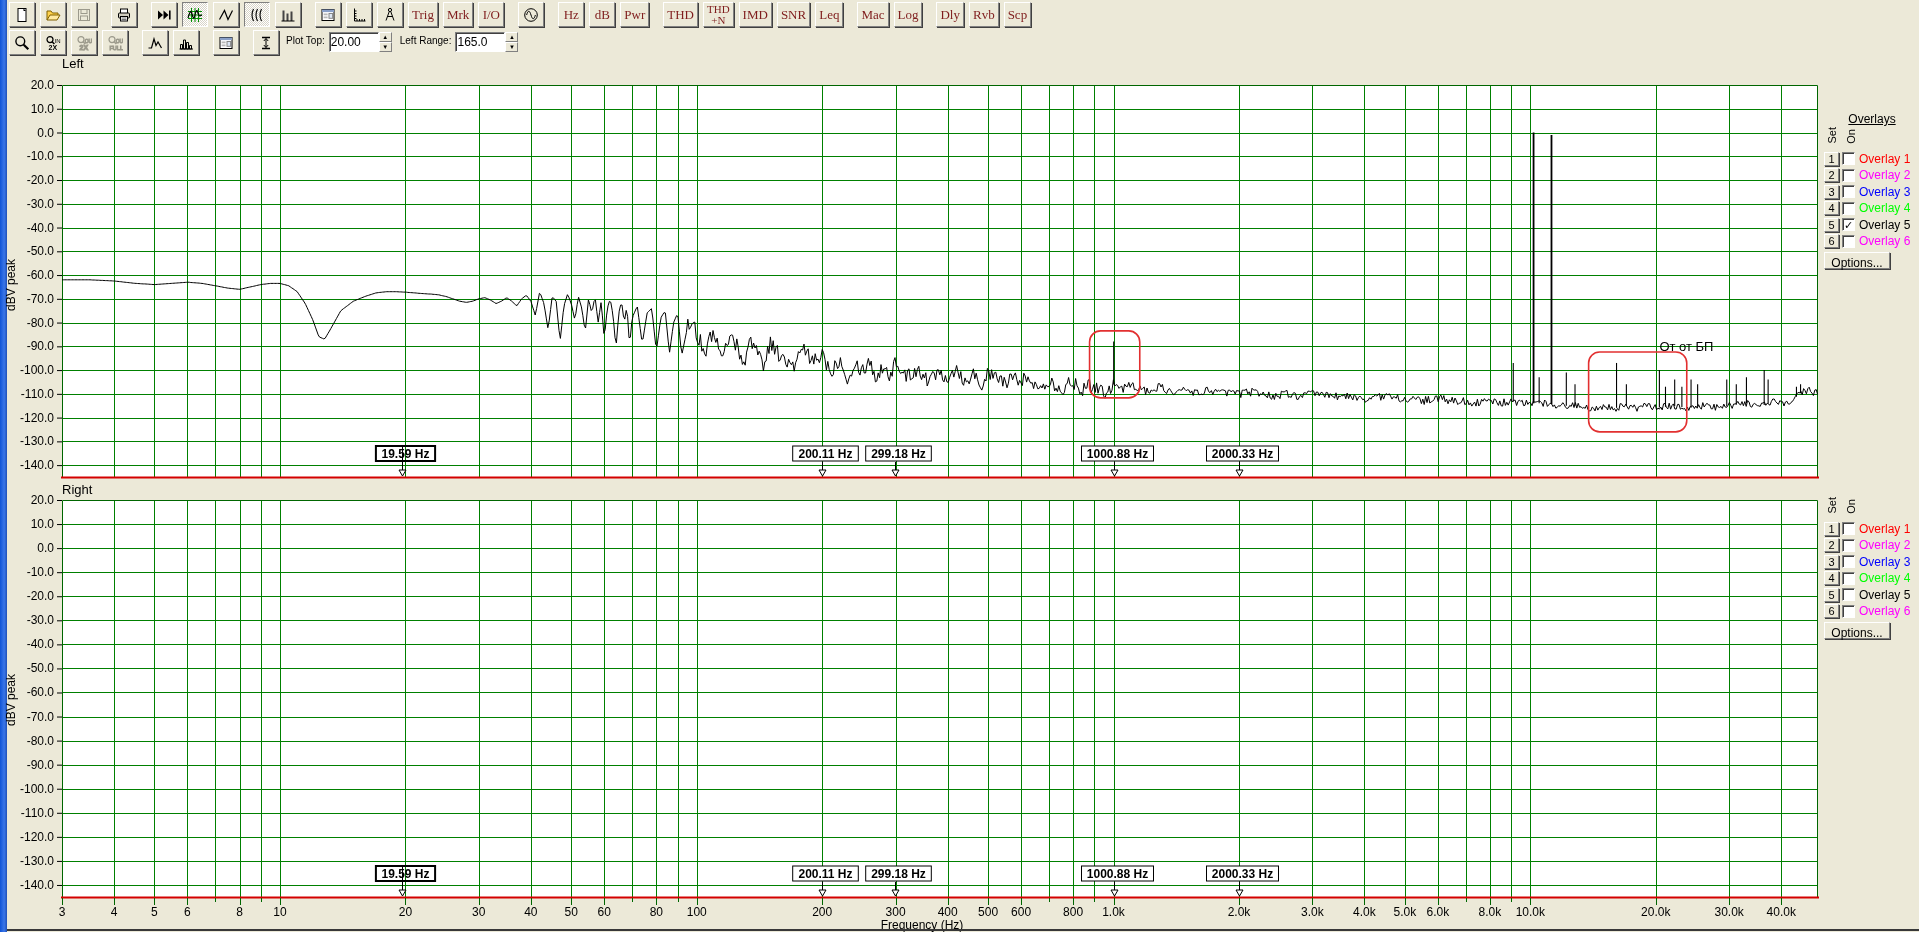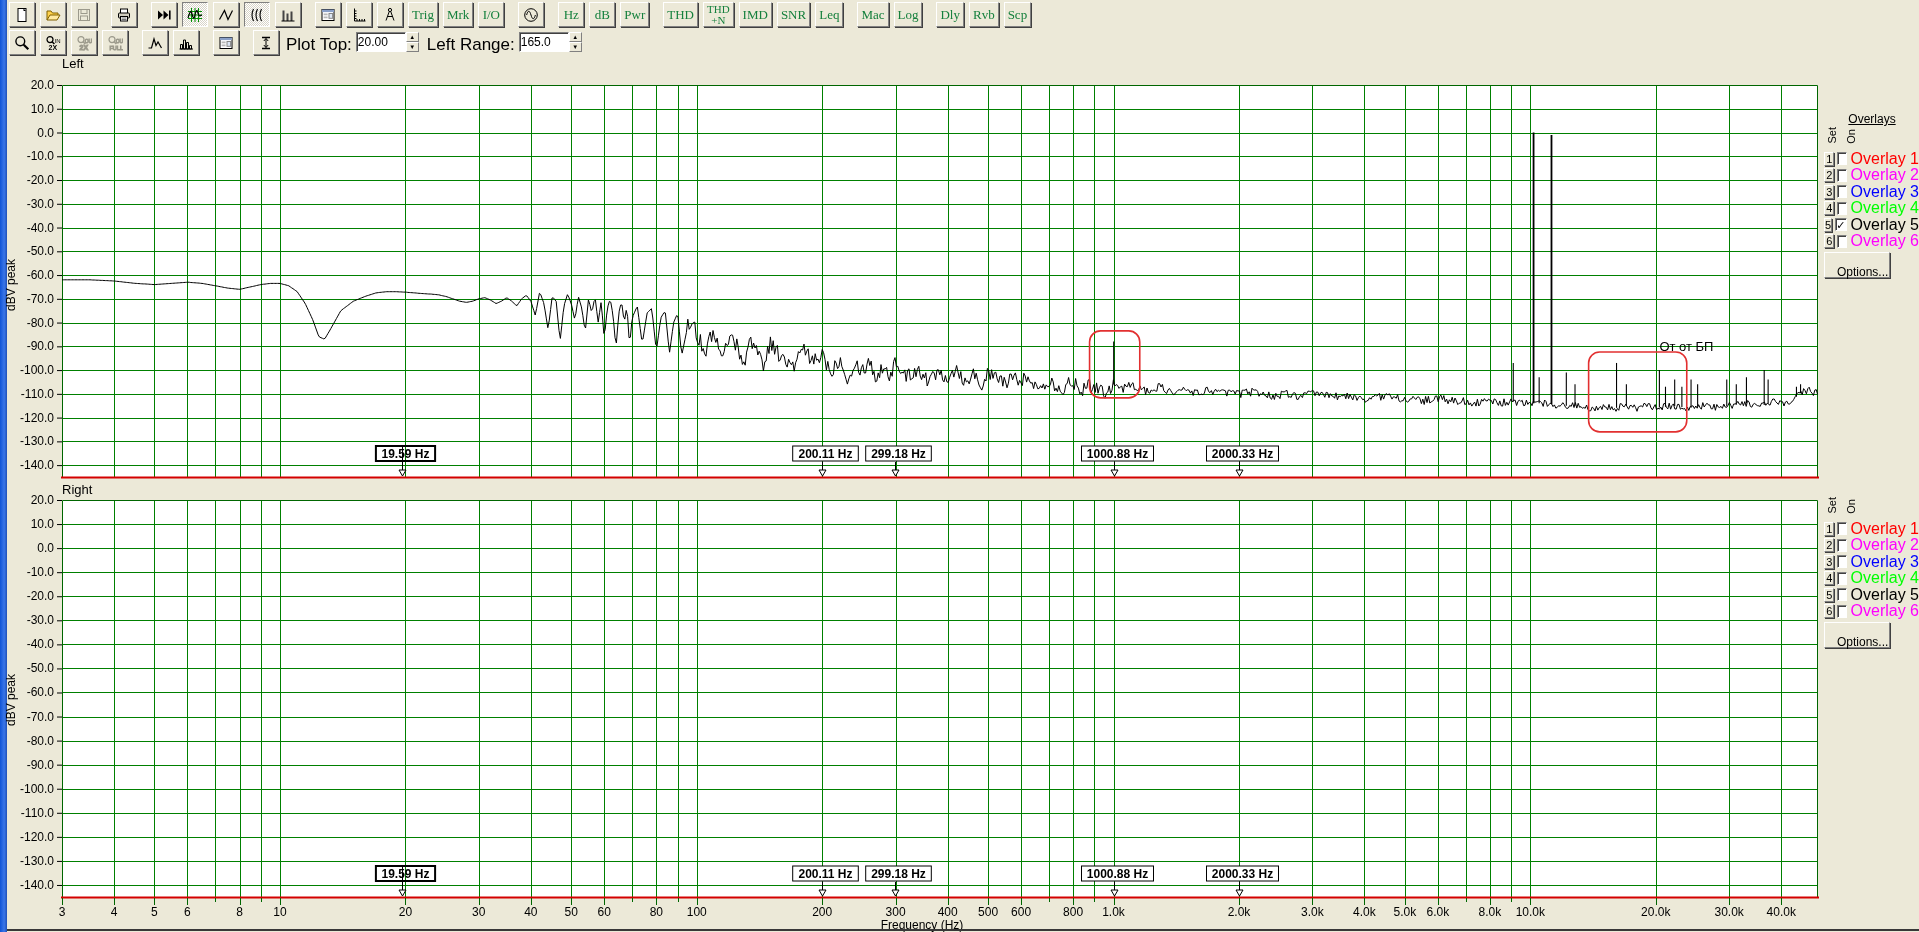--- a/index.html
+++ b/index.html
@@ -11,29 +11,29 @@
   
   .toolbar{position:absolute;left:9px;height:27px;display:flex;align-items:flex-start;}
   #toolbar1{top:2px;}
   #toolbar2{top:30px;}
   .tb-btn{box-sizing:border-box;width:26px;height:25px;background:#ECE9D8;
       border:1px solid;border-color:#fff #808080 #808080 #fff;
       box-shadow:1px 1px 0 #404040;
       display:flex;align-items:center;justify-content:center;flex:0 0 auto;
       margin-right:5px;padding:0;cursor:default;}
   .tb-btn.text{width:auto;min-width:26px;padding:0 3px;
-      font-family:"Liberation Serif",serif;font-size:13px;color:#15803d;line-height:11px;
+      font-family:"Liberation Serif",serif;font-size:13px;color:#7f1d1d;line-height:11px;
       white-space:pre-line;text-align:center;}
   .tb-btn.pressed{border-color:#808080 #fff #fff #808080;box-shadow:none;
       background-image:repeating-conic-gradient(#fff 0 25%,#d8d4c8 0 50%);
       background-size:2px 2px;}
   .tb-btn.disabled{color:#9c9a8c;}
   .tb-btn.disabled svg *{stroke:#9c9a8c !important;fill:none !important;}
   .tb-gap{width:9px;flex:0 0 auto;}
-  .tb-label{font-size:17px;color:#000;margin:5px 4px 0 2px;flex:0 0 auto;}
+  .tb-label{font-size:10px;color:#000;margin:5px 4px 0 2px;flex:0 0 auto;}
   .tb-input{box-sizing:border-box;width:50px;height:20px;margin-top:2px;
       border:1px solid;border-color:#808080 #fff #fff #808080;
       box-shadow:inset 1px 1px 0 #404040;background:#fff;
       font-family:"Liberation Sans",sans-serif;font-size:12px;padding:1px 1px;flex:0 0 auto;}
   .spinner{width:13px;height:20px;margin-top:2px;margin-right:6px;display:flex;flex-direction:column;flex:0 0 auto;}
   .spinner span{flex:1;background:#ECE9D8;border:1px solid;border-color:#fff #808080 #808080 #fff;
       font-size:6px;line-height:8px;text-align:center;color:#000;}
   
   .chart-title{position:absolute;left:62px;width:1756px;text-align:left;
       font-size:13px;color:#000;}
@@ -45,24 +45,24 @@
   .ovl-title{font-size:12px;color:#000;text-decoration:underline;text-align:center;margin-left:18px;width:60px;margin-top:44px;}
   .ovl-setson{height:24px;position:relative;}
   .ovl-rot{position:absolute;font-size:11px;color:#000;writing-mode:vertical-rl;transform:rotate(180deg);}
   .ovl-row{display:flex;align-items:center;height:16px;margin-top:0.5px;}
   .ovl-num{box-sizing:border-box;width:15px;height:14px;background:#ECE9D8;
       border:1px solid;border-color:#fff #808080 #808080 #fff;box-shadow:1px 1px 0 #404040;
       font-size:11px;line-height:12px;text-align:center;padding:0;margin-right:3px;}
   .ovl-chk{box-sizing:border-box;width:13px;height:13px;background:#fff;
       border:1px solid;border-color:#808080 #fff #fff #808080;box-shadow:inset 1px 1px 0 #404040;
       font-size:11px;line-height:12px;text-align:center;color:#000;margin-right:4px;}
-  .ovl-lbl{font-size:16px;white-space:nowrap;}
+  .ovl-lbl{font-size:12px;white-space:nowrap;}
   .ovl-options{box-sizing:border-box;width:66px;height:17px;margin-top:3px;background:#ECE9D8;
       border:1px solid;border-color:#fff #808080 #808080 #fff;box-shadow:1px 1px 0 #404040;
-      font-size:12px;text-align:center;padding:12px;}
+      font-size:12px;text-align:center;padding:3px;}
   #bottom-edge{position:absolute;left:7px;top:929px;width:1912px;height:2px;background:#383838;}
 </style>
 </head>
 <body>
 
 <div id="frame-left"></div>
 
 <div id="toolbar1" class="toolbar">
     <button class="tb-btn">
       <svg width="16" height="16" viewBox="0 0 16 16">

